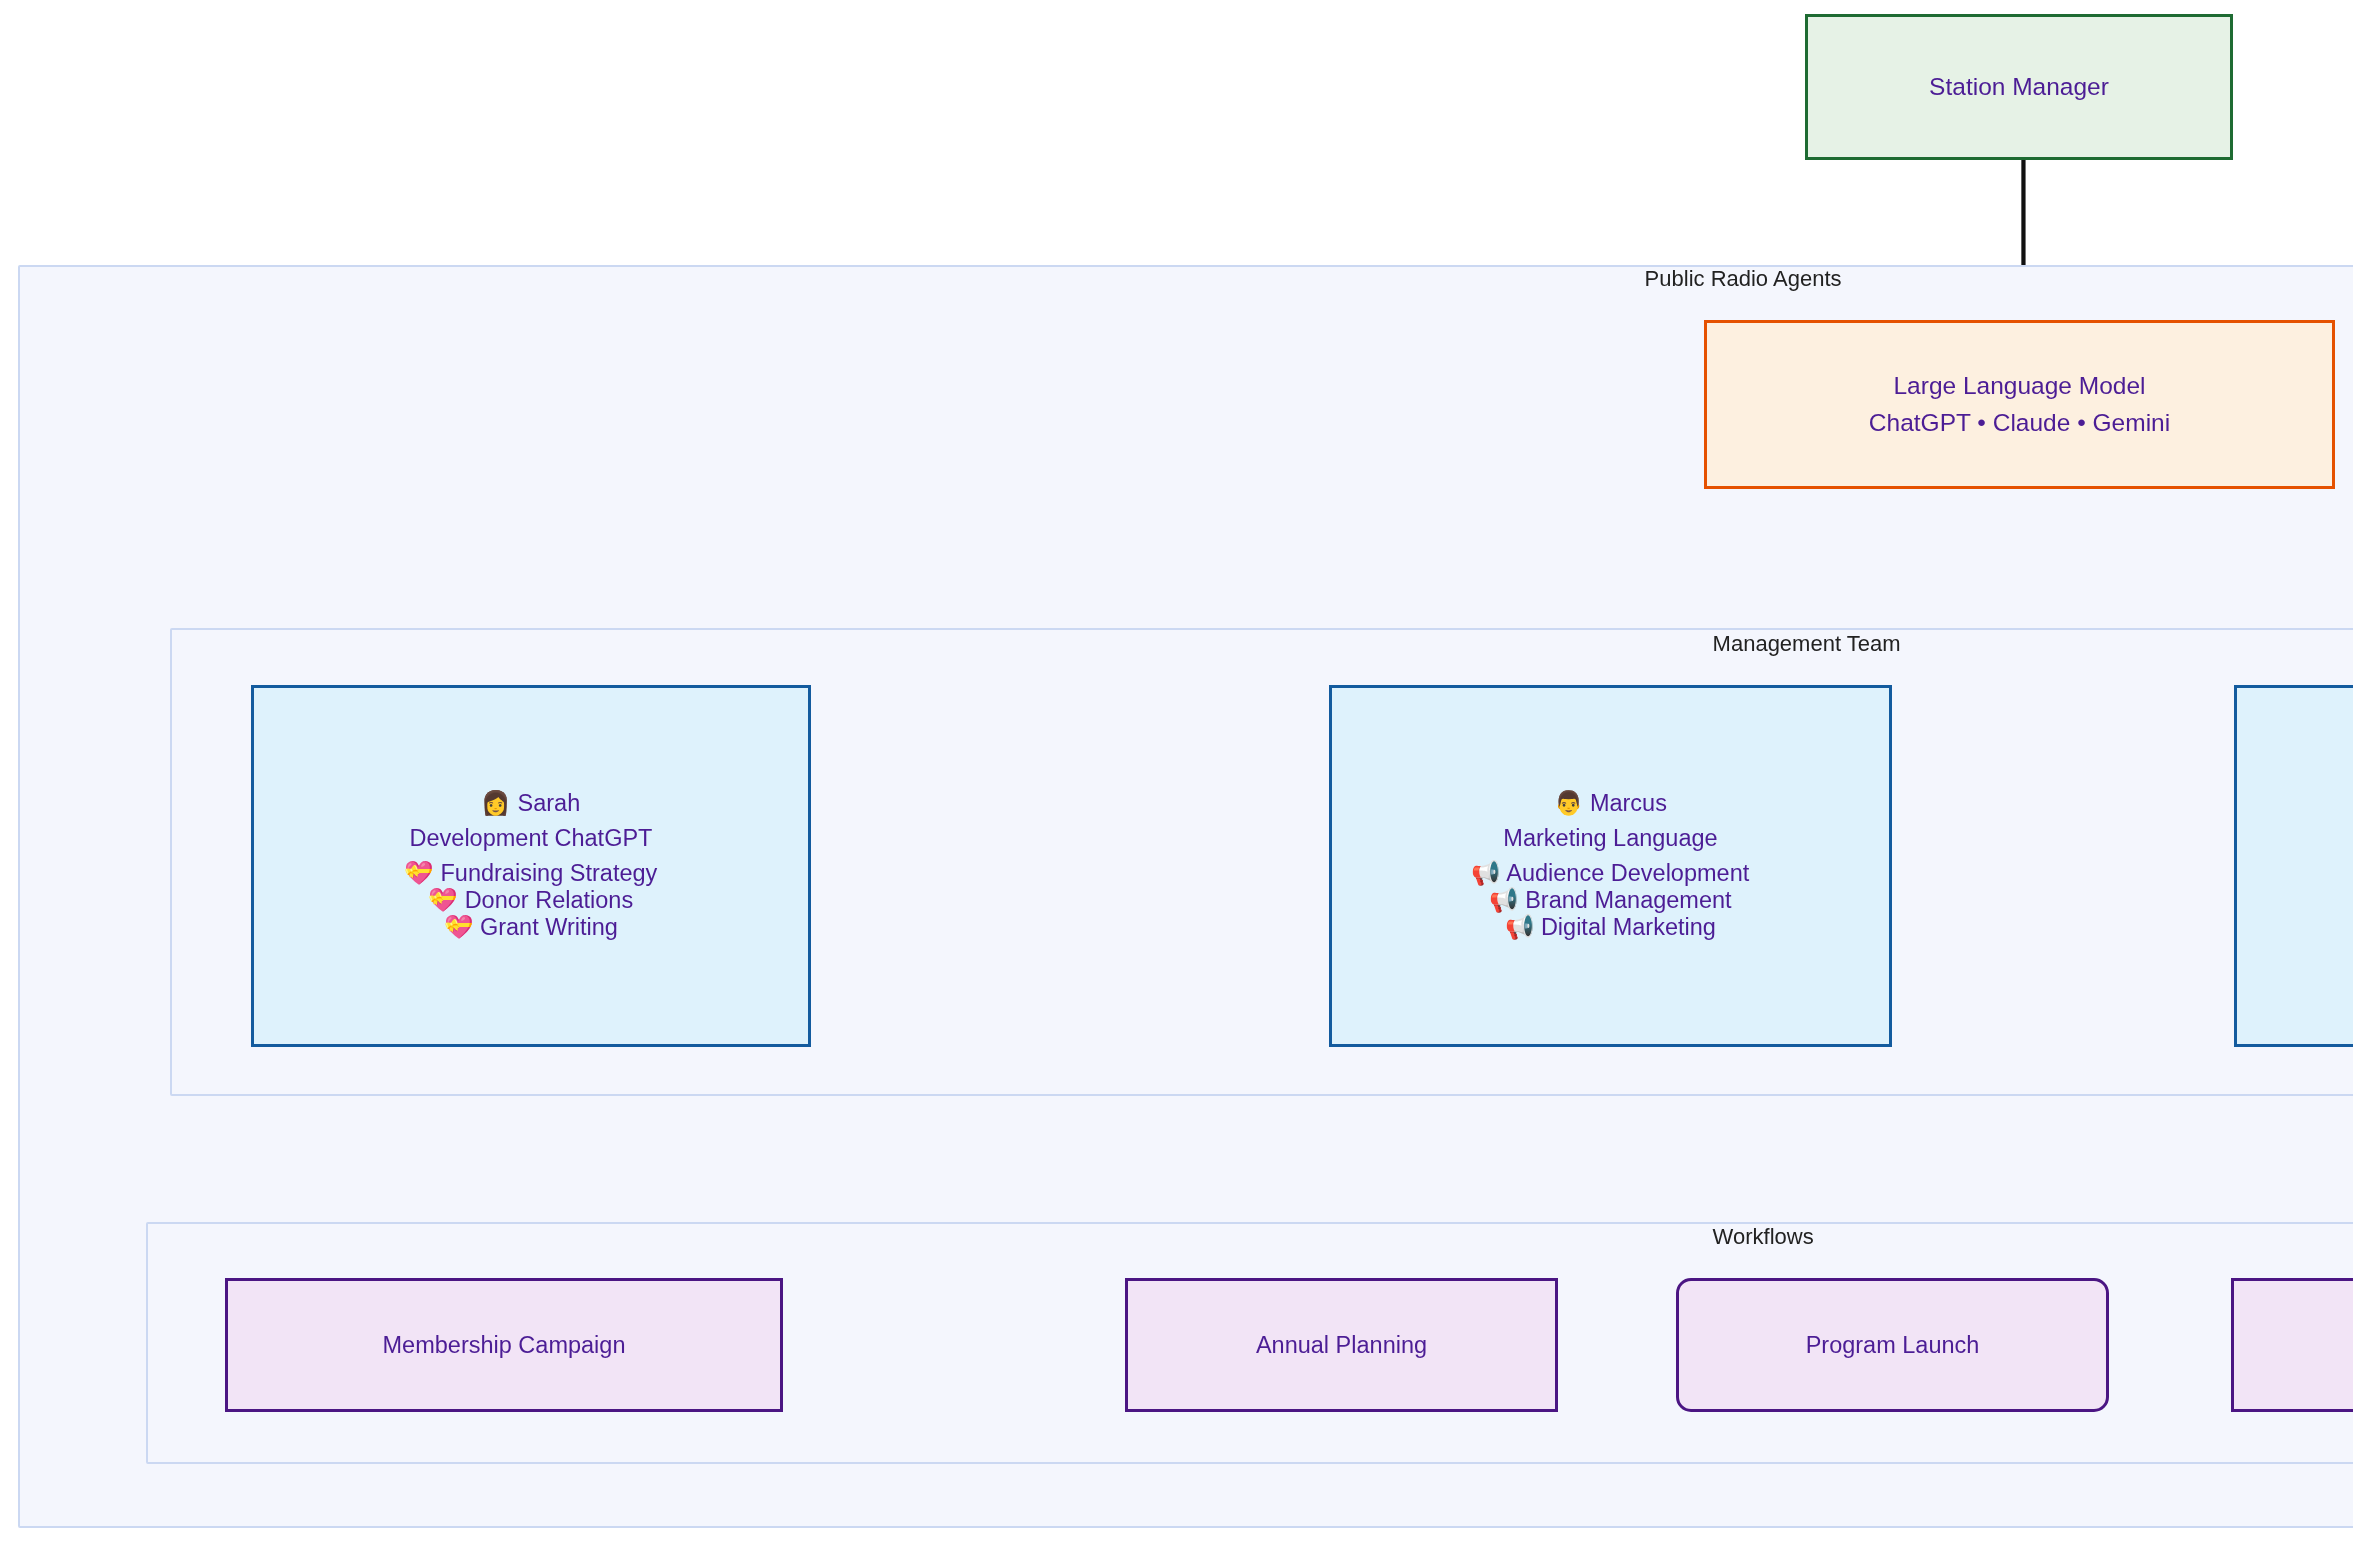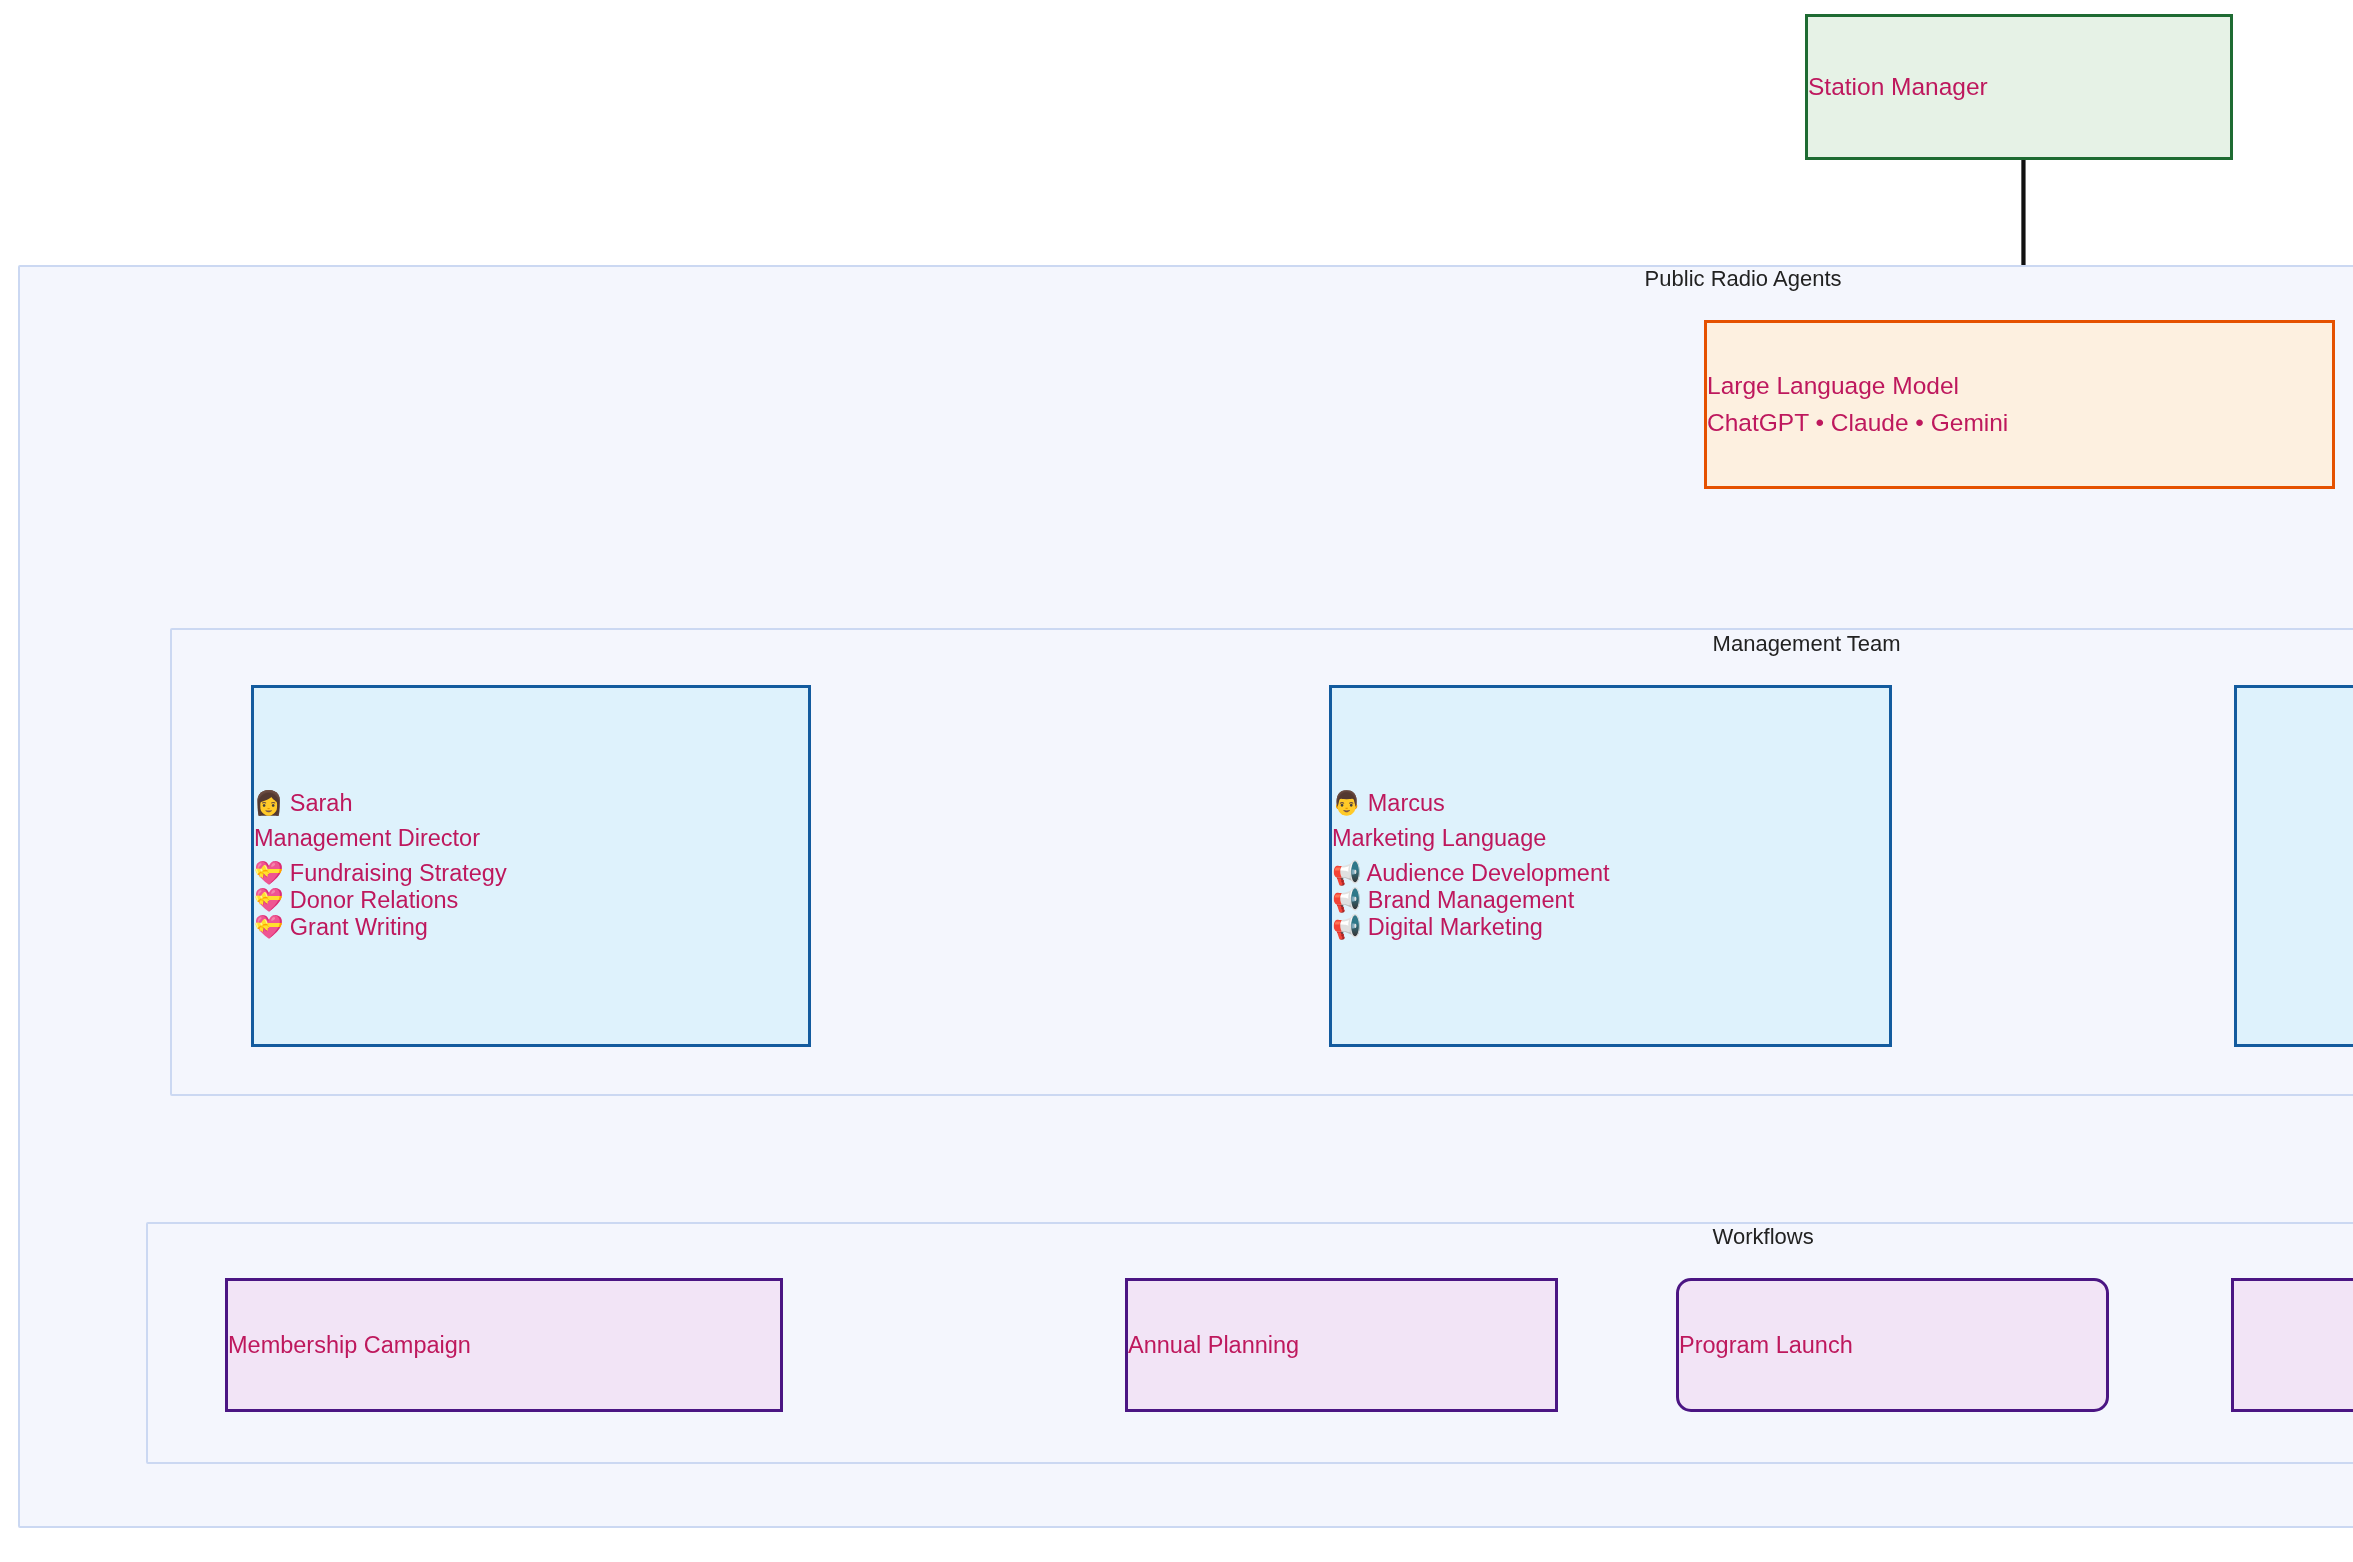--- a/index.html
+++ b/index.html
@@ -6,21 +6,21 @@
   html,body{margin:0;padding:0;background:#ffffff;}
   #stage{position:relative;width:3691px;height:1563px;background:#ffffff;
          font-family:"Liberation Sans","DejaVu Sans",sans-serif;overflow:hidden;}
   #wires{position:absolute;left:0;top:0;width:3691px;height:1563px;pointer-events:none;}
 
   .cluster{position:absolute;background:#F4F6FD;border:2.8px solid #CBD8F2;border-radius:1.9px;box-sizing:border-box;}
   .cluster-label{position:absolute;color:#222222;font-size:22px;white-space:nowrap;
                  background:#F4F6FD;padding:0 6.6px;line-height:1;}
 
   .node{position:absolute;box-sizing:border-box;display:flex;flex-direction:column;
-        align-items:flex-start;justify-content:center;text-align:center;color:#be185d;}
+        align-items:center;justify-content:center;text-align:center;color:#4c1d95;}
 
   .n-root{background:#E6F2E6;border:3.3px solid #1E6B32;font-size:24.5px;}
   .n-llm{background:#FDF0E0;border:3.3px solid #E55100;font-size:24.5px;}
   .n-agent{background:#DEF2FC;border:3.3px solid #135B9E;font-size:23.5px;line-height:1.0;}
   .n-flow{background:#F2E4F6;border:3.3px solid #4B1583;font-size:23.5px;}
 
   .n-llm .ln2{margin-top:9.4px;}
   .n-agent .row{display:block;margin:1.9px 0;white-space:nowrap;}
   .n-agent .name{margin-bottom:9.4px;}
   .n-agent .role{margin-bottom:9.4px;}
@@ -100,21 +100,21 @@
   <div class="node n-llm" style="left:1704px;top:320px;width:631px;height:169px;">
     <span class="ln1">Large Language Model</span>
     <span class="ln2">ChatGPT • Claude • Gemini</span>
   </div>
 
   <div class="node n-agent" style="left:251px;top:685px;width:560px;height:362px;">
     <span class="row name">
       <span class="emo">👩</span>
       <span>Sarah</span>
     </span>
-    <span class="row role">Management Director</span>
+    <span class="row role">Development ChatGPT</span>
     <span class="row">
       <span class="emo">💝</span>
       <span>Fundraising Strategy</span>
     </span>
     <span class="row">
       <span class="emo">💝</span>
       <span>Donor Relations</span>
     </span>
     <span class="row">
       <span class="emo">💝</span>

